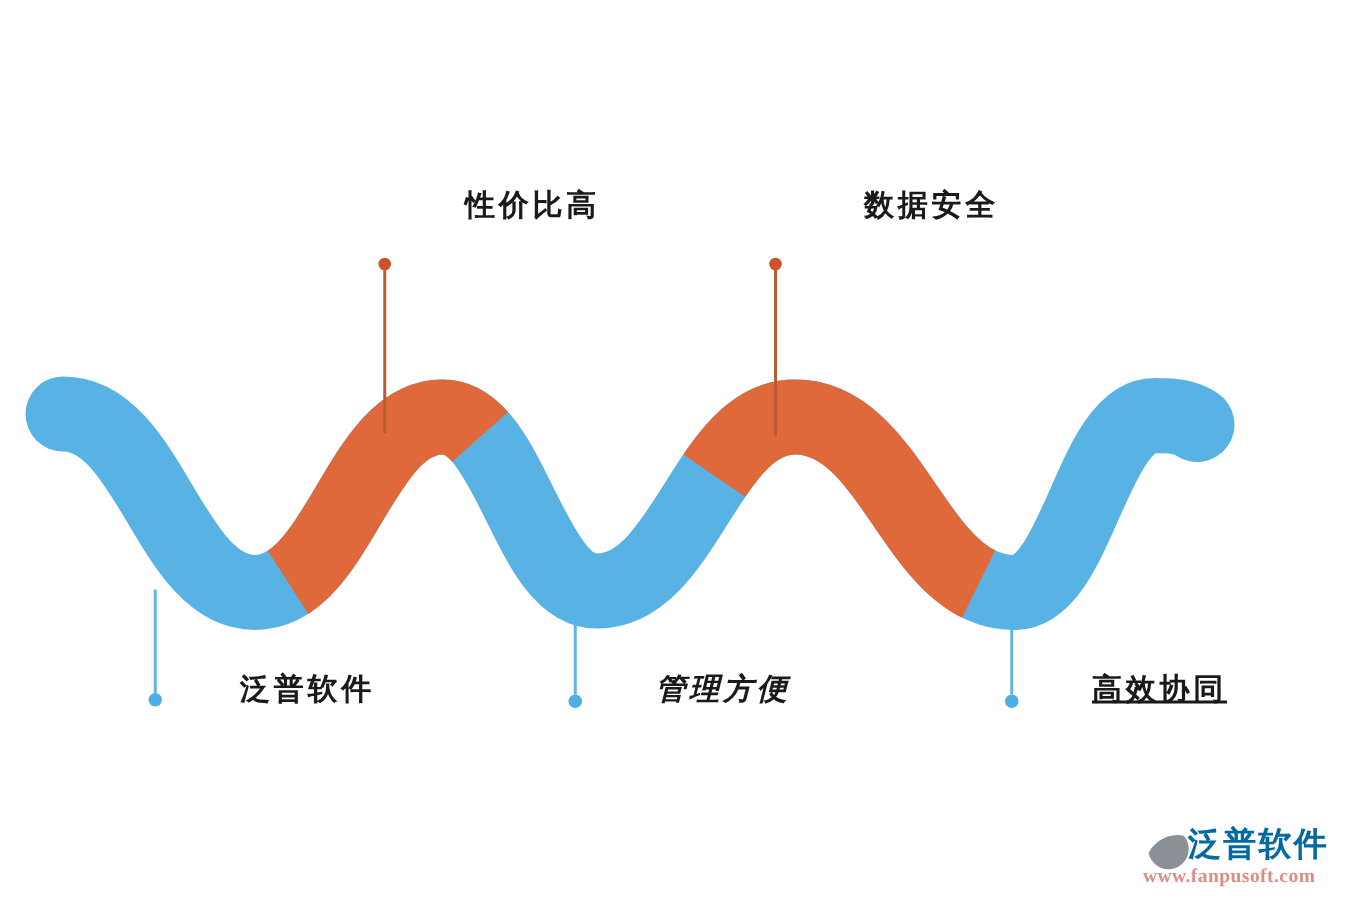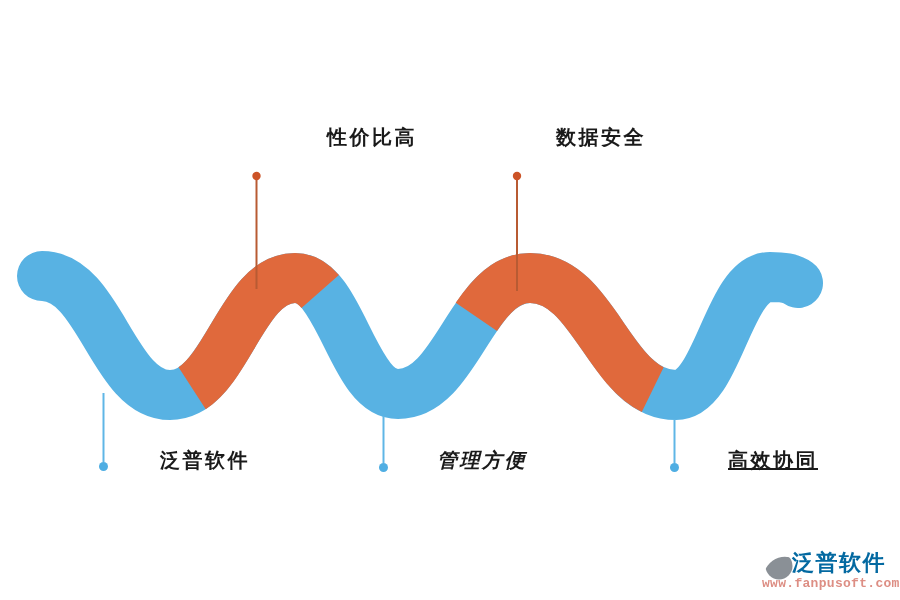--- a/index.html
+++ b/index.html
@@ -6,31 +6,31 @@
   body{
     width:900px;height:600px;position:relative;background:#ffffff;
     font-family:"Liberation Sans", sans-serif;overflow:hidden;
   }
   svg.stage{position:absolute;left:0;top:0;}
   .feature-label{
     position:absolute;font-size:20px;font-weight:bold;color:#1a1a1a;
     letter-spacing:2.5px;white-space:nowrap;line-height:1;
   }
   .lbl-ease{left:160px;top:450px;}
-  .lbl-value{left:310px;top:127px;margin-left:17px;}
+  .lbl-value{left:310px;top:127px;}
   .lbl-mgmt{left:437px;top:450px;font-style:italic;}
-  .lbl-secure{left:556px;top:127px;}
+  .lbl-secure{left:576px;top:127px;}
   .lbl-collab{left:728px;top:450px;text-decoration:underline;}
   .brand-name{
     position:absolute;left:792px;top:551px;font-size:22px;font-weight:bold;
     color:#0369a1;letter-spacing:1.5px;line-height:1.1;white-space:nowrap;
   }
   .brand-url{
     position:absolute;left:762px;top:577px;font-size:13px;font-weight:bold;
-    font-family:Liberation Mono, monospace;color:#dd8e84;letter-spacing:0.3px;
+    font-family:Liberation Serif, serif;color:#dd8e84;letter-spacing:0.3px;
     line-height:1.1;white-space:nowrap;
   }
 </style>
 </head>
 <body>
 
 <svg class="stage" width="900" height="600" viewBox="0 0 900 600">
 
   <path id="wave-base" d="M42 276 C100 276 113 395 170 395 C226 395 239 278 295 278 C341 278 352 394 398 394 C457 394 471 278 530 278 C596 278 610 395 676 395 C718 395 728 277 770 277 C782 277 791 278 798 283" fill="none" stroke-width="50" stroke-linecap="round" stroke="#58b2e3"></path>
 

